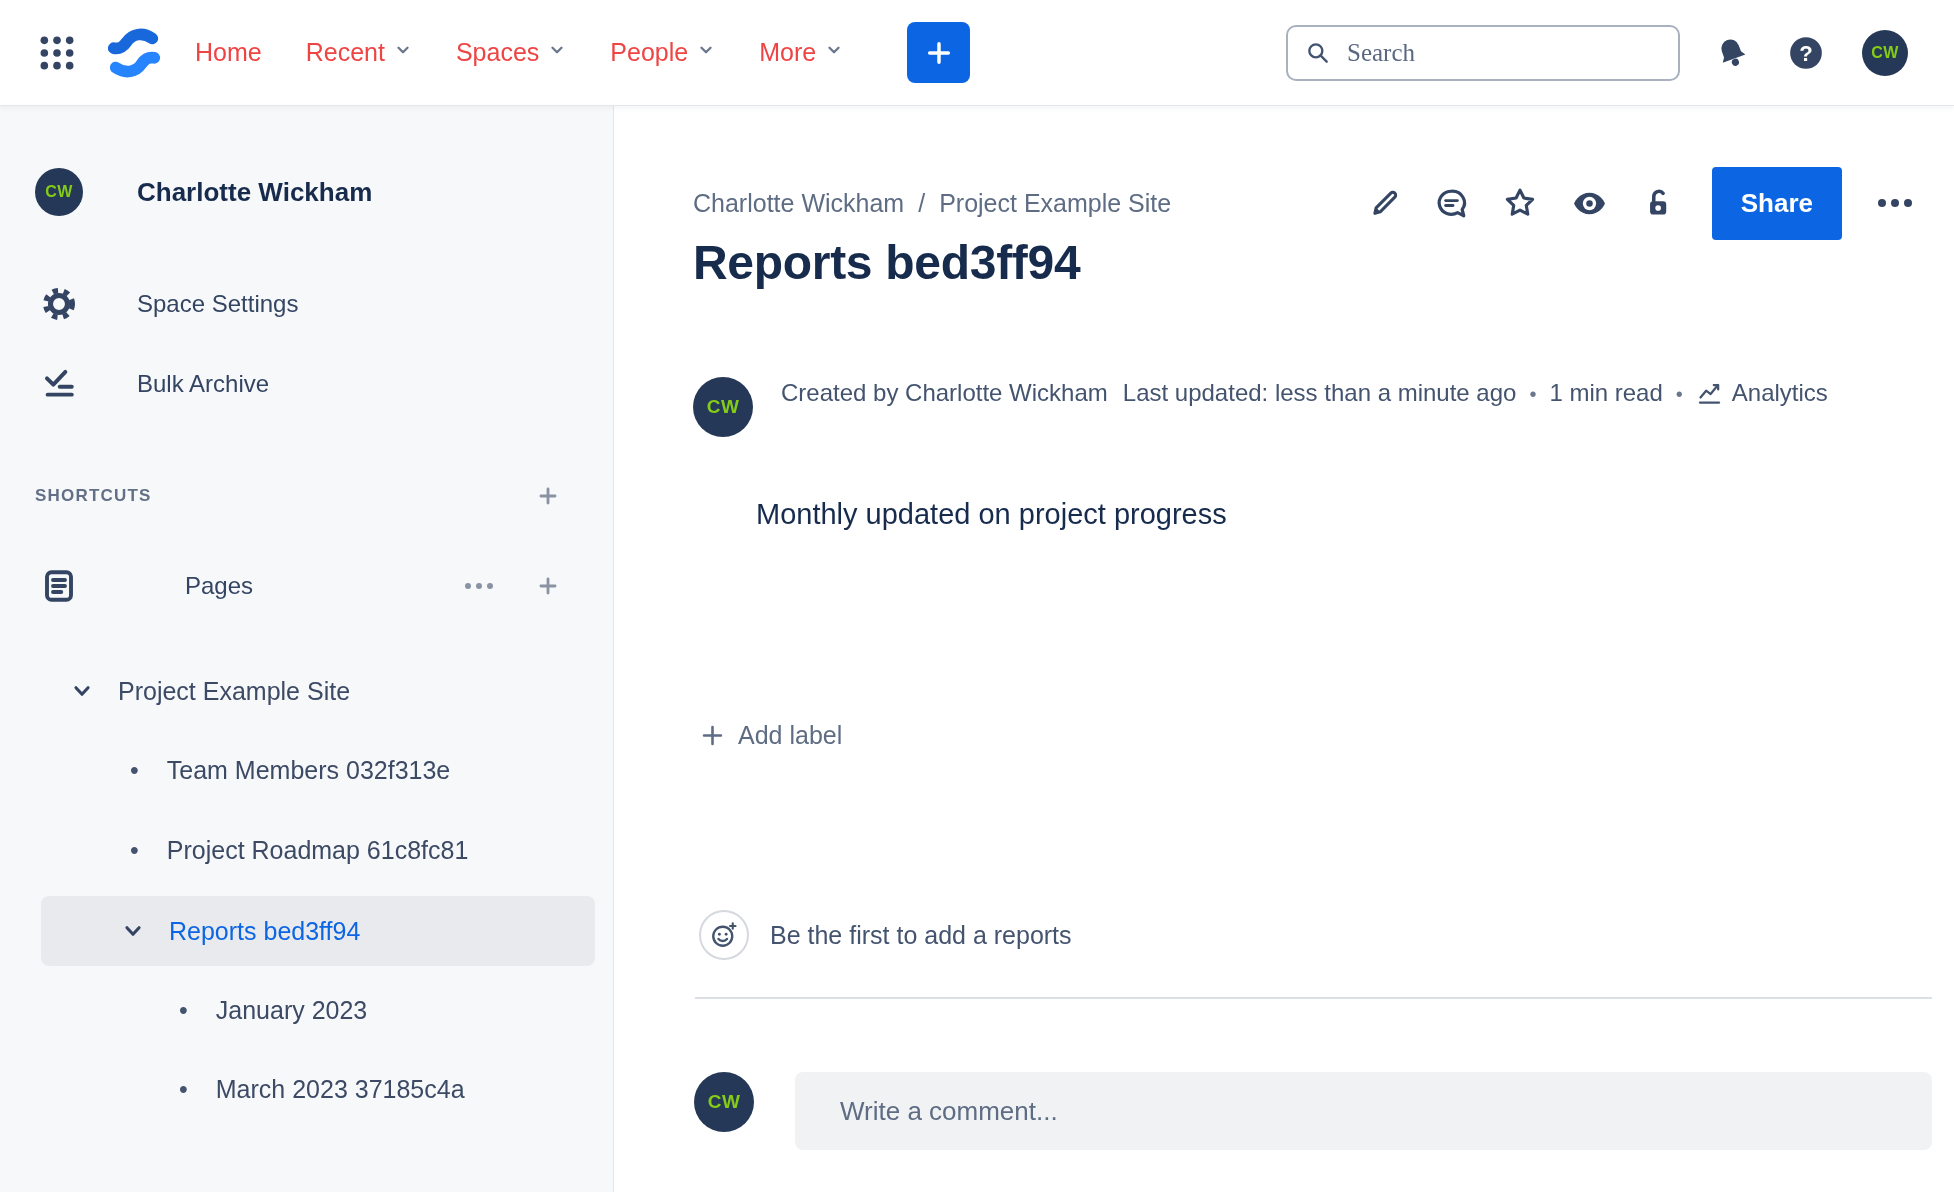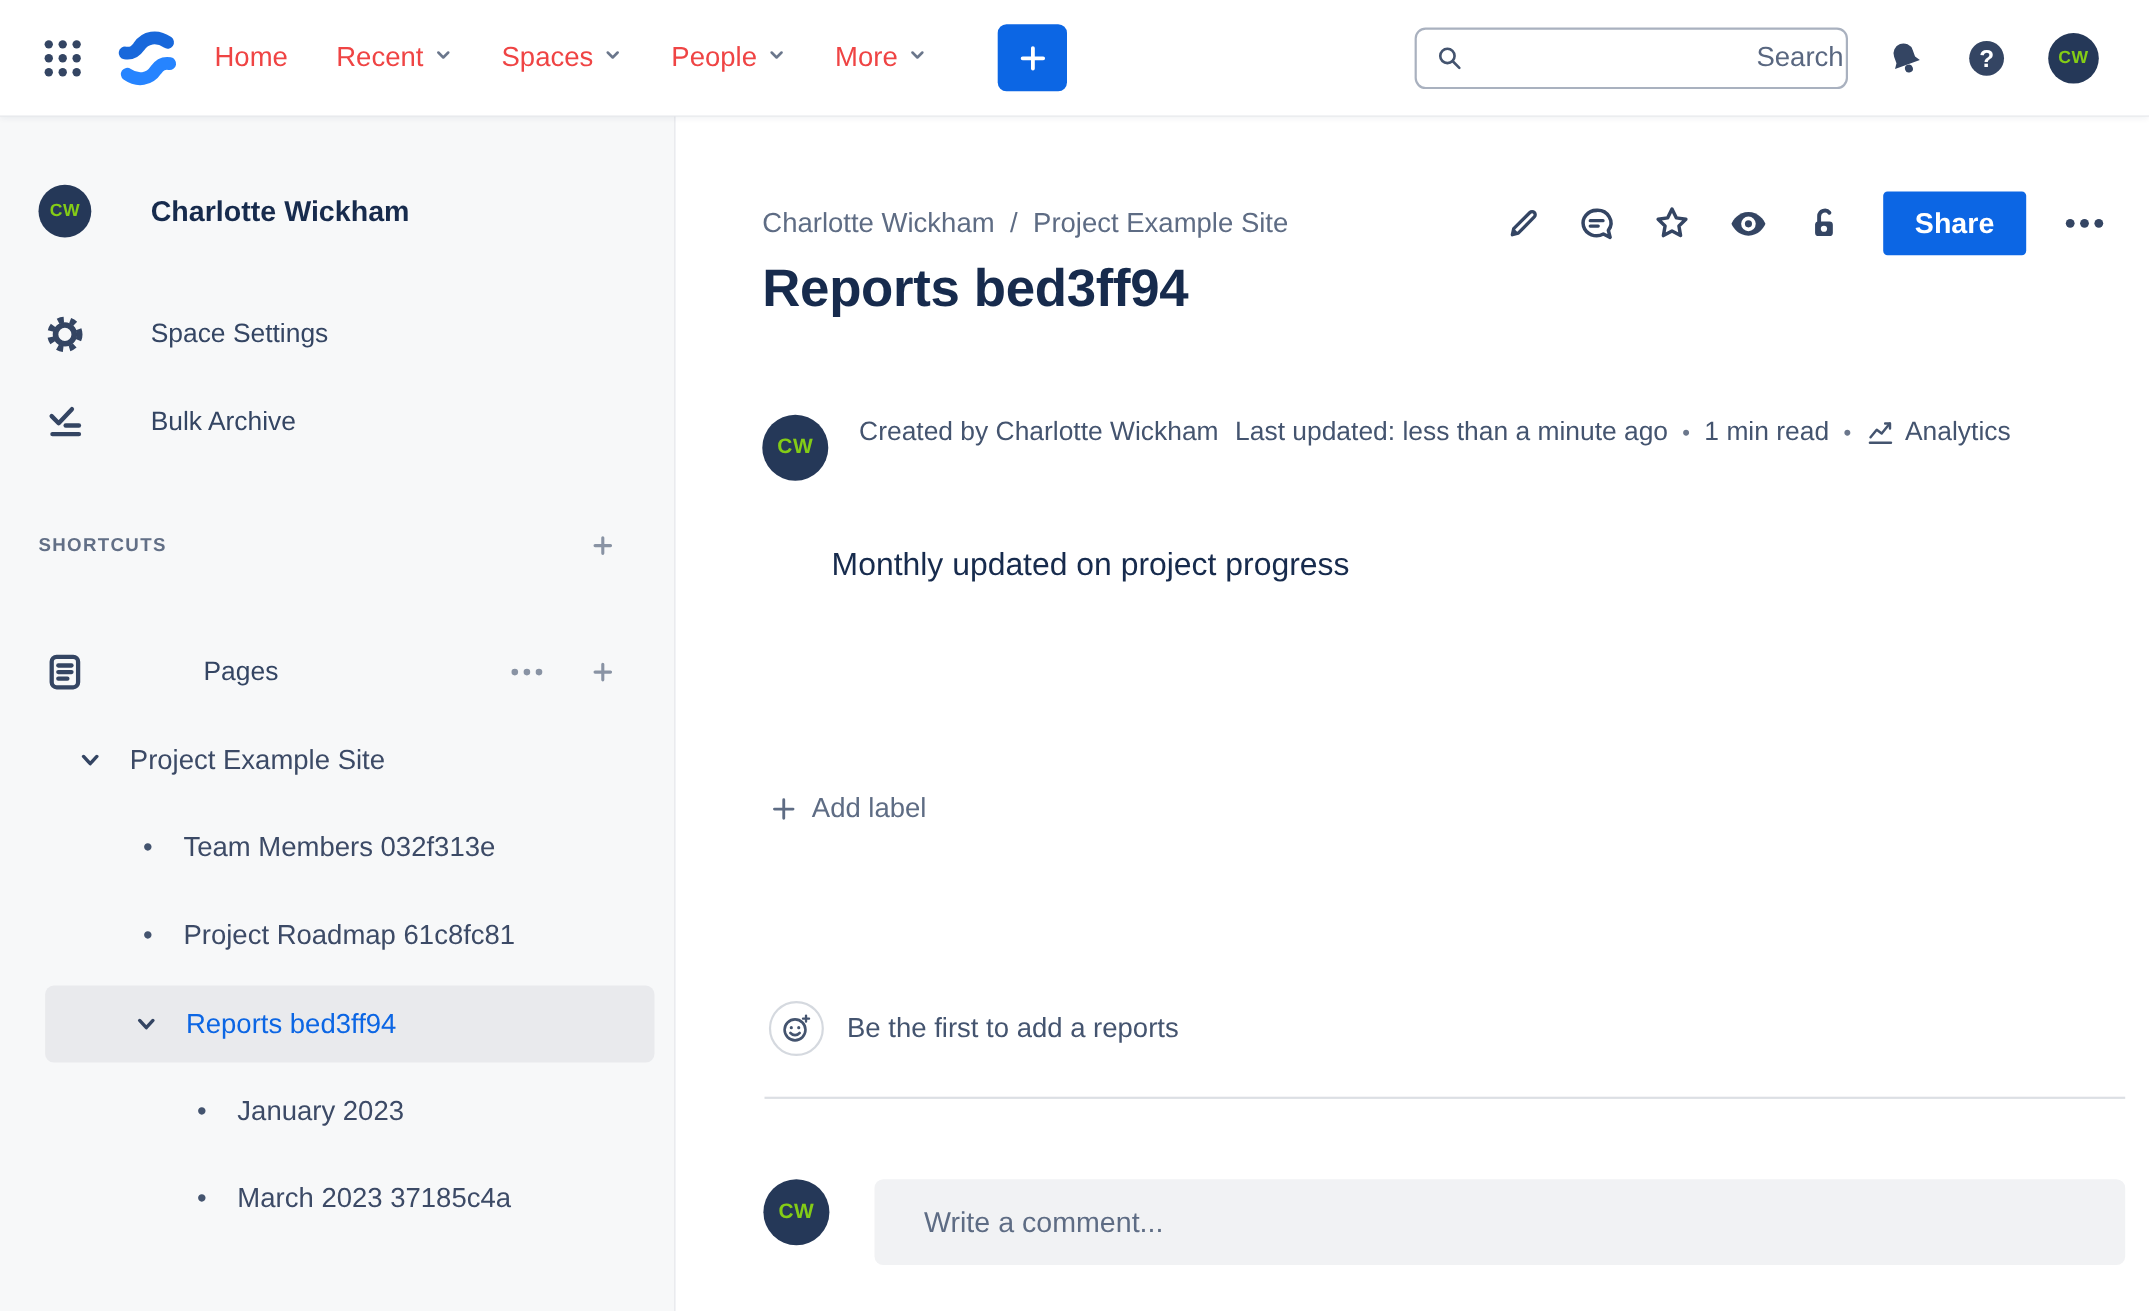--- a/index.html
+++ b/index.html
@@ -27,21 +27,21 @@
   .create-btn{
     margin-left:64px;width:63px;height:61px;background:#0C66E4;border-radius:8px;
     display:flex;align-items:center;justify-content:center;
   }
   .search-wrap{
     margin-left:auto;width:394px;height:56px;border:2px solid #A9B1BF;border-radius:10px;
     display:flex;align-items:center;background:#fff;box-sizing:border-box;padding-left:17px;
   }
   .search-wrap input{
     border:none;outline:none;font-size:25px;color:#344563;margin-left:14px;flex:1;min-width:0;
-    font-family:Liberation Sans, sans-serif;background:transparent;text-align:right;
+    font-family:Liberation Serif, serif;background:transparent;
   }
   .search-wrap input::placeholder{color:#596780;opacity:1;}
   .icon-btn{display:flex;align-items:center;justify-content:center;width:44px;height:44px;border-radius:8px;}
   .bell-btn{margin-left:30px;}
   .help-btn{margin-left:30px;}
   .avatar{
     border-radius:50%;background:#253858;color:#84cc16;display:flex;align-items:center;justify-content:center;
     font-weight:700;letter-spacing:.5px;
   }
   .avatar.nav{width:46px;height:46px;font-size:16px;margin-left:34px;margin-right:46px;}
@@ -68,21 +68,21 @@
   }
   .selected-row .label{font-size:25px;font-weight:500;color:#0C66E4;}
 
   
   .main{position:absolute;left:615px;top:105px;width:1339px;height:1087px;background:#fff;}
   .breadcrumb{position:absolute;left:78px;top:72px;height:52px;display:flex;align-items:center;font-size:25px;color:#5E6C84;}
   .crumb{color:#5E6C84;}
   .crumb-sep{margin:0 14px;color:#5E6C84;}
   .actions{position:absolute;right:39px;top:64px;height:68px;display:flex;align-items:center;gap:33px;}
   .share-btn{
-    height:58px;padding:0 29px;background:#0C66E4;border-radius:4px;color:#fff;
+    height:73px;padding:0 29px;background:#0C66E4;border-radius:4px;color:#fff;
     font-size:26px;font-weight:700;display:flex;align-items:center;margin-left:4px;
   }
   .page-title{position:absolute;left:78px;top:98px;font-size:48px;font-weight:600;color:#172B4D;letter-spacing:-.3px;}
   .byline{position:absolute;left:78px;top:272px;display:flex;align-items:flex-start;}
   .avatar.byline-av{width:60px;height:60px;font-size:19px;}
   .byline-text{margin-left:28px;display:flex;flex-direction:row;gap:15px;padding-top:2px;}
   .byline-line{display:flex;align-items:center;font-size:24px;color:#44546F;}
   .byline-dot::before{content:"•";margin:0 13px;color:#6B778C;font-size:20px;}
   .analytics{display:flex;align-items:center;gap:9px;color:#44546F;}
   .body-text{position:absolute;left:141px;top:393px;font-size:29px;color:#172B4D;}
@@ -241,21 +241,21 @@
 
   <div class="side-row" style="top:367px;">
     <span class="shortcuts-label">SHORTCUTS</span>
     <button class="row-plus">
       <svg width="26" height="26" viewBox="0 0 24 24">
           <path d="M12 5.5 v13 M5.5 12 h13" stroke="#8993A4" stroke-width="2.6" stroke-linecap="round"></path>
         </svg>
     </button>
   </div>
 
-  <div class="side-row" style="top:482px;gap:24px;">
+  <div class="side-row" style="top:457px;gap:24px;">
     <span class="side-icon">
       <svg width="36" height="36" viewBox="0 0 24 24">
         <rect x="4" y="2.8" width="16" height="18.4" rx="3" fill="none" stroke="#344563" stroke-width="2.6"></rect>
         <line x1="8" y1="8" x2="16" y2="8" stroke="#344563" stroke-width="2.6" stroke-linecap="round"></line>
         <line x1="8" y1="12" x2="16" y2="12" stroke="#344563" stroke-width="2.6" stroke-linecap="round"></line>
         <line x1="8" y1="16" x2="13.5" y2="16" stroke="#344563" stroke-width="2.6" stroke-linecap="round"></line>
       </svg>
     </span>
     <span class="side-gap"></span>
     <span class="side-label">Pages</span>

